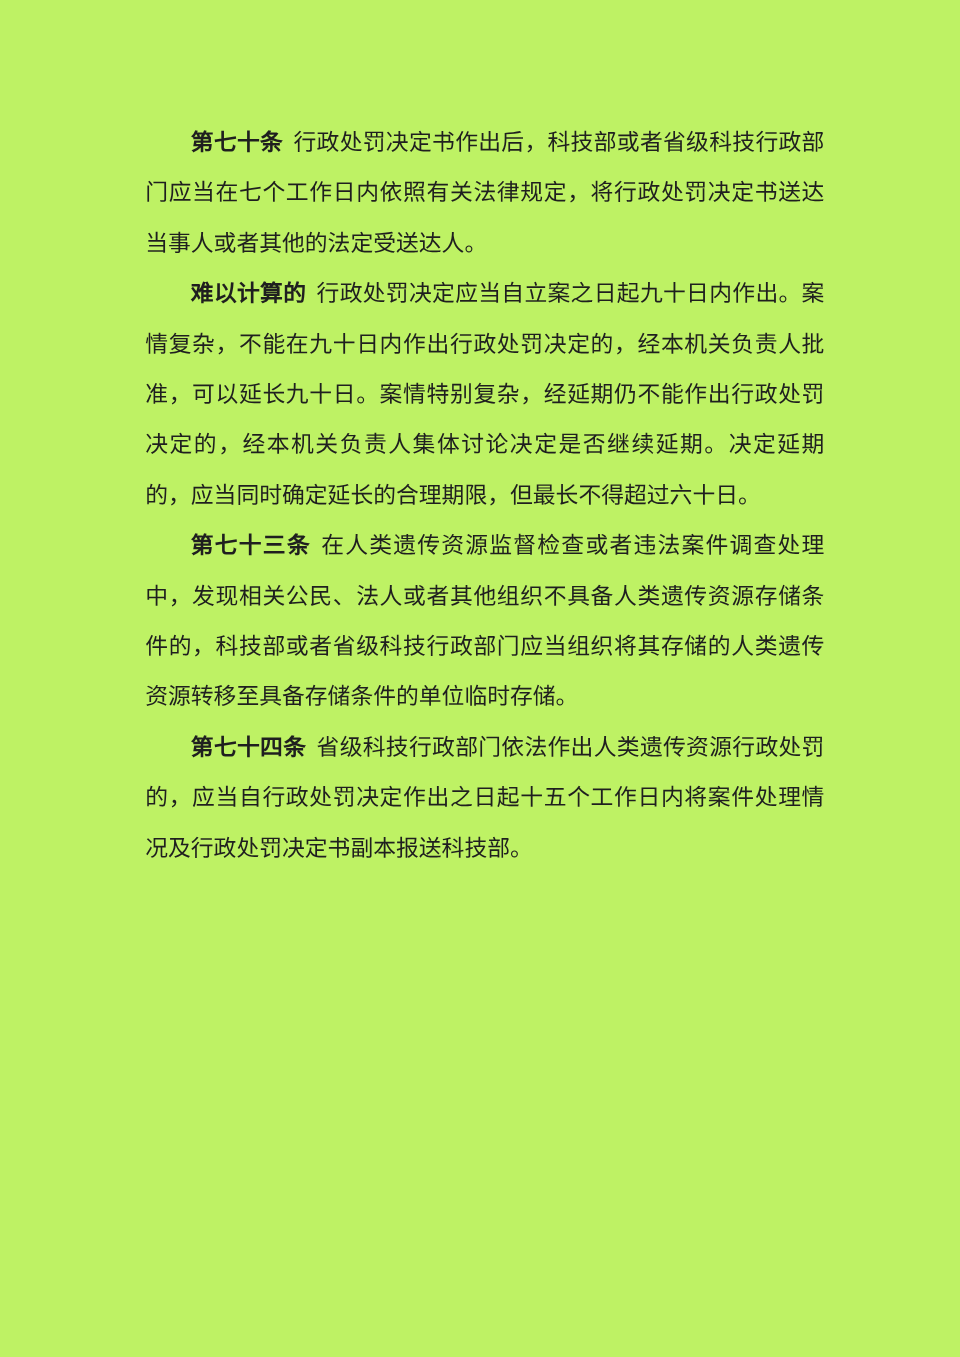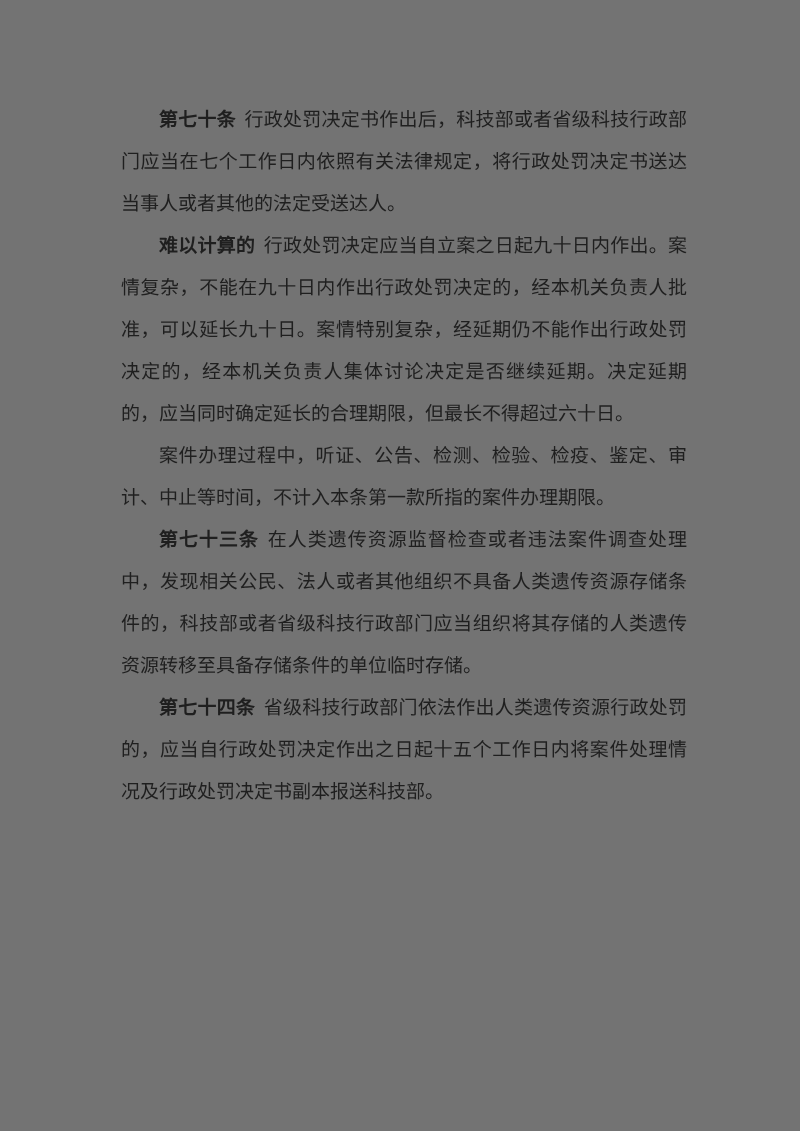--- a/index.html
+++ b/index.html
@@ -9,21 +9,21 @@
   }
   body {
     width: 800px;
     height: 1131px;
     overflow: hidden;
   }
   .page {
     box-sizing: border-box;
     width: 800px;
     height: 1131px;
-    background: #737373;
+    background: #bef264;
     padding: 99px 113px 0 121px;
     font-family: "Liberation Sans", sans-serif;
     font-size: 19px;
     line-height: 42px;
     color: #1f1f1f;
   }
   p.article {
     margin: 0;
     padding: 0;
     text-indent: 2em;
@@ -41,23 +41,20 @@
 <div class="page">
 
   <p class="article">
     <span class="article-number">第七十条</span><span>行政处罚决定书作出后，科技部或者省级科技行政部门应当在七个工作日内依照有关法律规定，将行政处罚决定书送达当事人或者其他的法定受送达人。</span>
   </p>
 
   <p class="article">
     <span class="article-number">难以计算的</span><span>行政处罚决定应当自立案之日起九十日内作出。案情复杂，不能在九十日内作出行政处罚决定的，经本机关负责人批准，可以延长九十日。案情特别复杂，经延期仍不能作出行政处罚决定的，经本机关负责人集体讨论决定是否继续延期。决定延期的，应当同时确定延长的合理期限，但最长不得超过六十日。</span>
   </p>
 
-  <p class="article">
-    <span>案件办理过程中，听证、公告、检测、检验、检疫、鉴定、审计、中止等时间，不计入本条第一款所指的案件办理期限。</span>
-  </p>
 
 
   <p class="article">
     <span class="article-number">第七十三条</span><span>在人类遗传资源监督检查或者违法案件调查处理中，发现相关公民、法人或者其他组织不具备人类遗传资源存储条件的，科技部或者省级科技行政部门应当组织将其存储的人类遗传资源转移至具备存储条件的单位临时存储。</span>
   </p>
 
   <p class="article">
     <span class="article-number">第七十四条</span><span>省级科技行政部门依法作出人类遗传资源行政处罚的，应当自行政处罚决定作出之日起十五个工作日内将案件处理情况及行政处罚决定书副本报送科技部。</span>
   </p>
 

